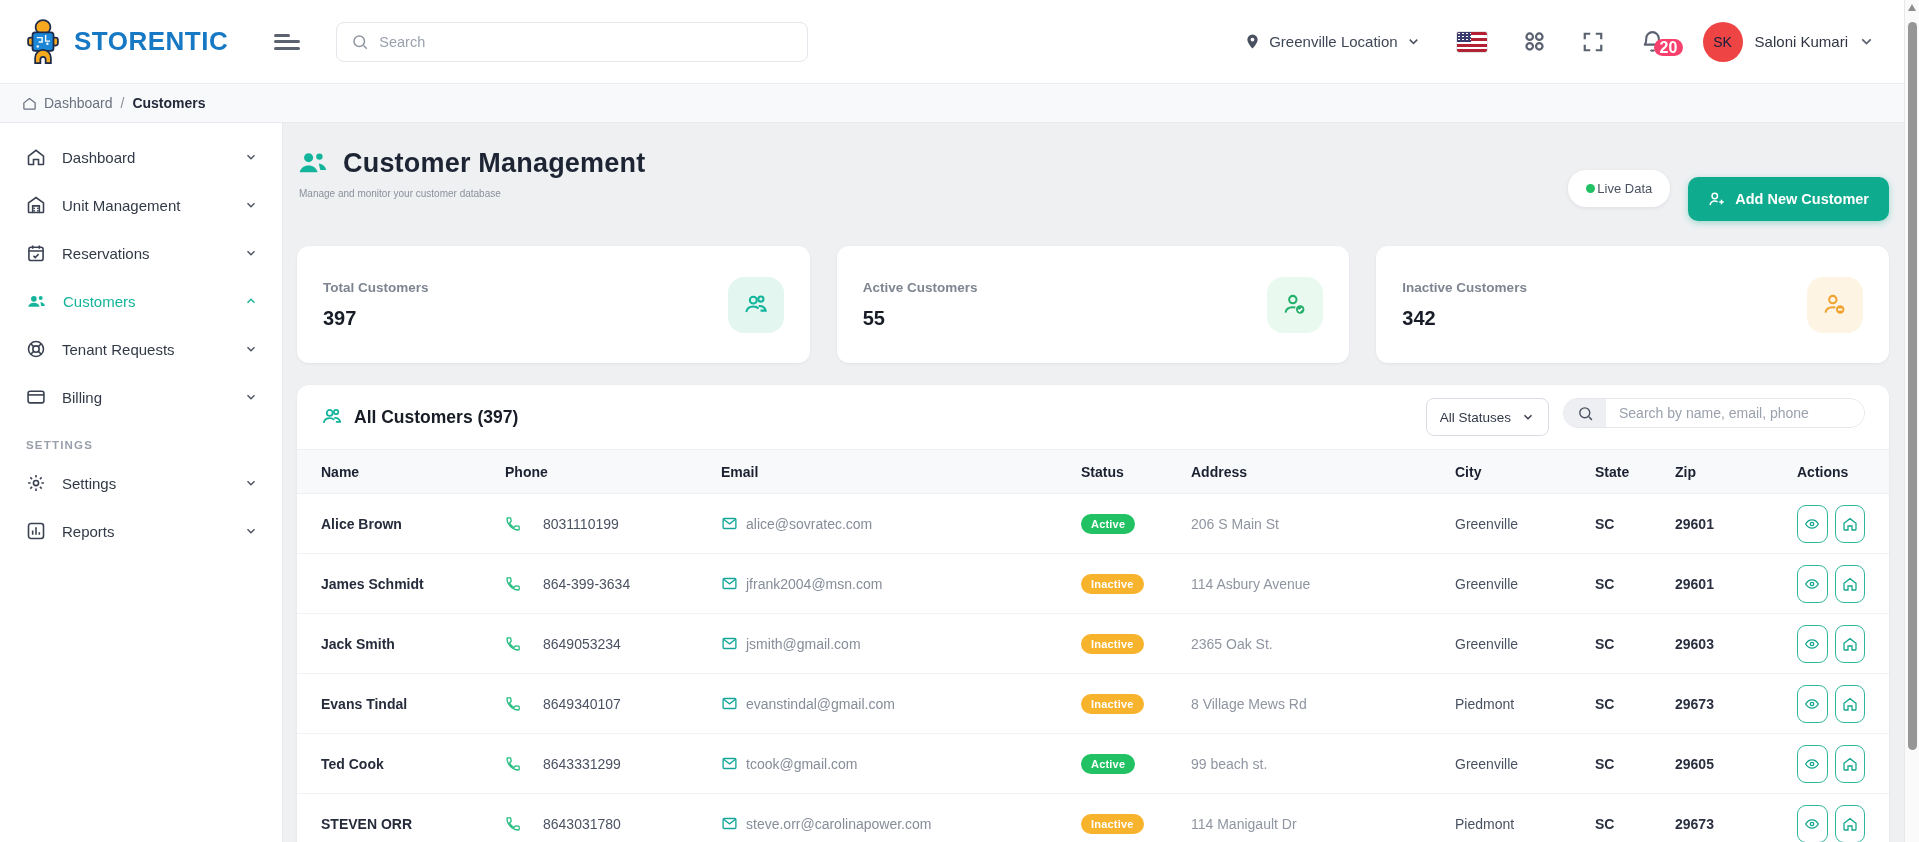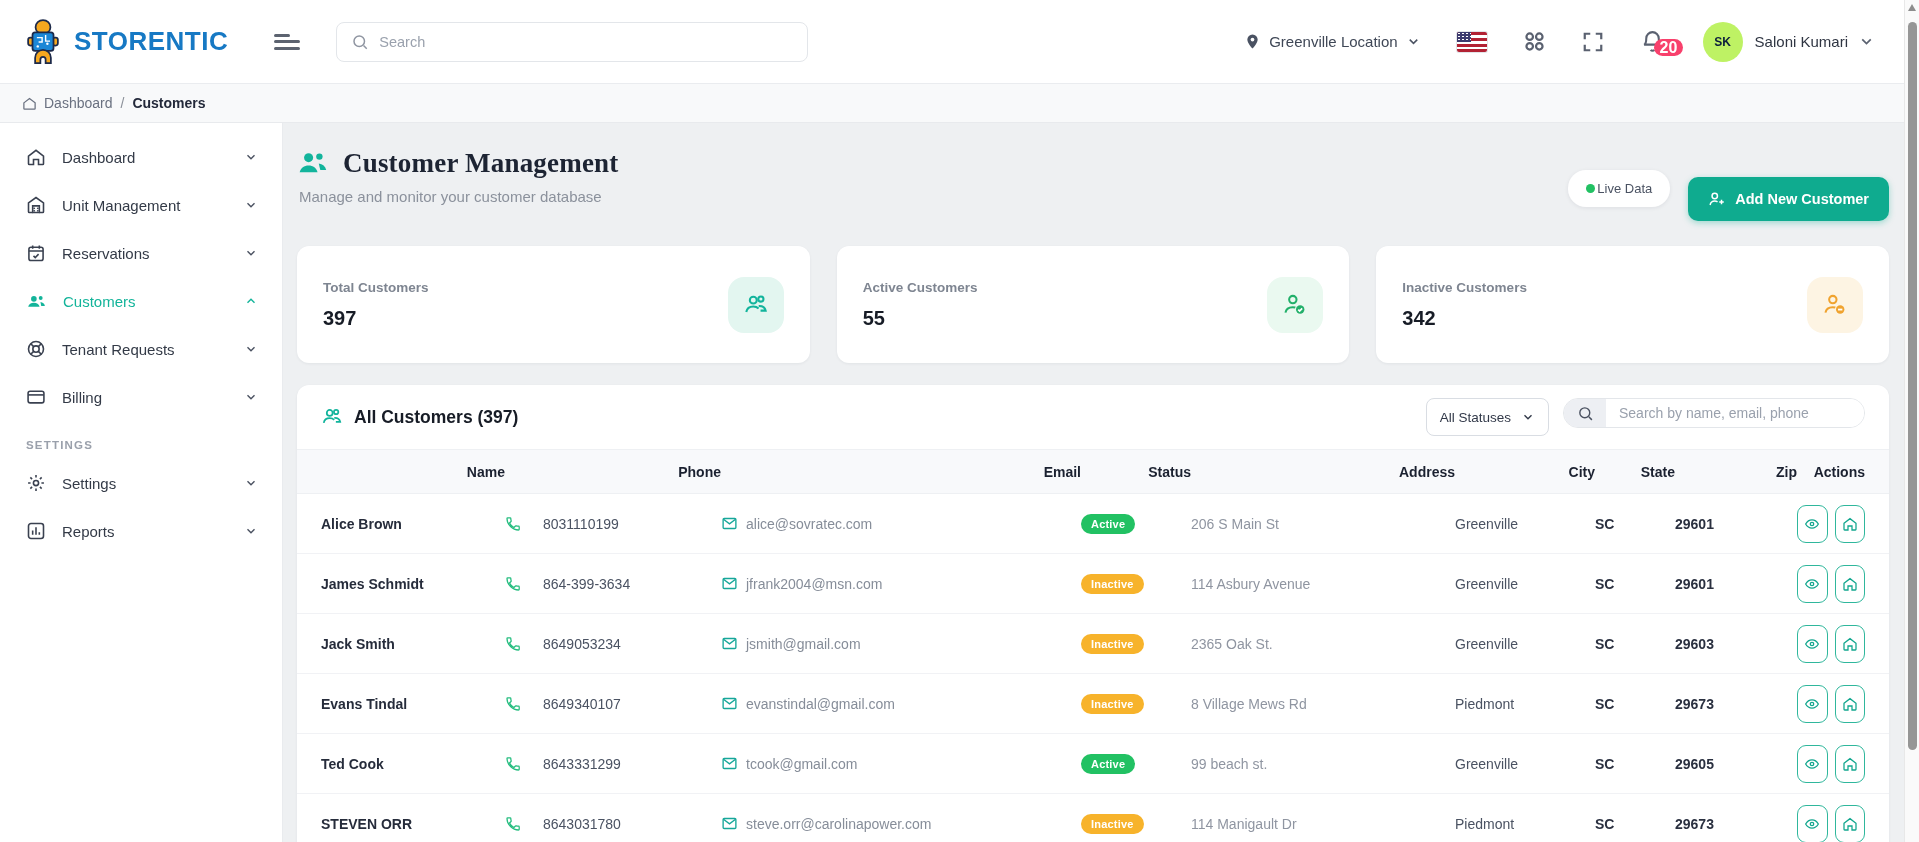--- a/index.html
+++ b/index.html
@@ -18,21 +18,21 @@
   .hamburger span:nth-child(3){ width:26px; }
   .top-search { margin-left:36px; width:472px; height:40px; border:1px solid #e3e6ea; border-radius:8px; display:flex; align-items:center; padding:0 14px; gap:10px; background:#fff; }
   .top-search input { border:none; outline:none; flex:1; font-size:14.5px; font-family:inherit; color:#3c4250; background:transparent; }
   .top-search input::placeholder { color:#9aa1ad; }
   .top-right { margin-left:auto; display:flex; align-items:center; }
   .location { display:flex; align-items:center; gap:8px; cursor:pointer; color:#3f4756; font-size:15px; }
   .flag { margin-left:36px; width:30px; height:20px; border-radius:2px; overflow:hidden; position:relative; background:repeating-linear-gradient(#b22234 0 2.9px, #ffffff 2.9px 5.8px); box-shadow:0 0 0 1px #e2e4e8; cursor:pointer; }
   .flag::before { content:""; position:absolute; left:0; top:0; width:14px; height:10px; background:#3c3b6e; background-image:radial-gradient(#fff .9px, transparent 1.1px); background-size:4px 3px; }
   .icon-btn { margin-left:36px; color:#5a6170; cursor:pointer; display:flex; align-items:center; position:relative; }
   .bell-badge { position:absolute; top:10px; left:14px; min-width:28px; height:17px; background:#f8406c; border-radius:9px; color:#fff; font-size:16px; font-weight:700; display:flex; align-items:center; justify-content:center; padding:0 6px; }
-  .avatar { margin-left:38px; width:40px; height:40px; border-radius:50%; background:#bef264; display:flex; align-items:center; justify-content:center; font-size:12px; font-weight:700; color:#0d1f3c; cursor:pointer; }
+  .avatar { margin-left:38px; width:40px; height:40px; border-radius:50%; background:#ef4444; display:flex; align-items:center; justify-content:center; font-size:14px; font-weight:400; color:#0d1f3c; cursor:pointer; }
   .user-name { margin-left:12px; font-size:15px; color:#2f3542; }
   .user-caret { margin-left:10px; color:#5a6170; display:flex; cursor:pointer; }
 
   
   .crumbbar { height:39px; background:#f8f9fa; border-bottom:1px solid #e8eaed; display:flex; align-items:center; padding:0 22px; gap:8px; flex:0 0 auto; font-size:14px; }
   .crumb-dash { color:#6a7180; display:flex; align-items:center; gap:7px; cursor:pointer; }
   .crumb-sep { color:#8a8f98; }
   .crumb-current { color:#23293a; font-weight:700; }
 
   
@@ -44,22 +44,22 @@
   .side-item .s-caret { color:#4a5160; display:flex; }
   .side-item.active, .side-item.active .s-ic, .side-item.active .s-caret { color:#13b49a; }
   .side-section { padding:18px 26px 8px; font-size:11.5px; font-weight:700; letter-spacing:1.2px; color:#9aa0ab; }
 
   .content { flex:1; min-width:0; padding:24px 30px 0 14px; overflow:hidden; }
 
   
   .page-head { display:flex; align-items:flex-start; }
   .ph-left { display:flex; flex-direction:column; gap:9px; }
   .ph-title-row { display:flex; align-items:center; gap:14px; }
-  .ph-title { font-size:27px; font-weight:800; color:#1d2433; letter-spacing:.2px;font-family:Liberation Serif, serif; }
-  .ph-sub { font-size:15px; color:#8b919c; padding-left:2px; }
+  .ph-title { font-size:27px; font-weight:800; color:#1d2433; letter-spacing:.2px; }
+  .ph-sub { font-size:10px; color:#8b919c; padding-left:2px; }
   .ph-right { margin-left:auto; display:flex; align-items:center; gap:18px; padding-top:8px; }
   .live-pill { background:#fff; border-radius:18px; height:37px; display:flex; align-items:center; gap:2px; padding:0 18px; font-size:13px; color:#4a5262; box-shadow:0 1px 4px rgba(20,30,50,.08); cursor:default; }
   .live-dot { width:9px; height:9px; border-radius:50%; background:#22c163; }
   .add-btn { background:#0fab8f; color:#fff; border:none; border-radius:10px; height:44px; padding:0 20px; font-size:14.5px; font-weight:600; font-family:inherit; display:flex; align-items:center; gap:9px; cursor:pointer; box-shadow:0 2px 6px rgba(15,171,143,.35);margin-top:22px; }
 
   
   .stats { display:flex; gap:27px; margin-top:25px; }
   .stat-card { flex:1; background:#fff; border-radius:12px; height:117px; padding:22px 26px; display:flex; align-items:center; justify-content:space-between; box-shadow:0 1px 3px rgba(25,32,48,.06); }
   .stat-label { font-size:13.5px; font-weight:600; color:#7e8591; margin-bottom:12px; }
   .stat-value { font-size:20px; font-weight:800; color:#171c26; }
@@ -75,21 +75,21 @@
   .tc-title .s-ic { color:#12b49c; display:flex; }
   .tc-controls { margin-left:auto; display:flex; gap:14px; }
   .filter-select { height:38px; border:1px solid #d9dde3; border-radius:8px; background:#fff; display:flex; align-items:center; gap:10px; padding:0 13px; font-size:13.5px; color:#323949; cursor:pointer; }
   .search-group { height:30px; display:flex; border:1px solid #e3e6ea; border-radius:18px; overflow:hidden; }
   .search-group .sg-ic { width:42px; background:#edeff3; display:flex; align-items:center; justify-content:center; color:#4a5160; }
   .search-group input { width:258px; border:none; outline:none; padding:0 13px; font-size:14px; font-family:inherit; color:#3c4250; }
   .search-group input::placeholder { color:#9aa1ad; }
 
   .trow { display:grid; grid-template-columns:184px 216px 360px 110px 264px 140px 80px 122px 1fr; align-items:center; padding:0 24px; }
   .trow.head { height:45px; background:#f8f9fb; border-top:1px solid #eef0f3; border-bottom:1px solid #eef0f3; }
-  .trow.head .th { font-size:14px; font-weight:800; color:#1b2130;text-align:right; }
+  .trow.head .th { font-size:14px; font-weight:800; color:#1b2130; }
   .trow.data { height:60px; border-bottom:1px solid #f1f2f5; }
   .td { font-size:14px; display:flex; align-items:center; gap:8px; min-width:0; }
   .td.name { font-weight:700; color:#262c3b; }
   .td.phone { color:#4a5262;gap:22px; }
   .td.phone svg { color:#25bd7f; flex:0 0 auto; }
   .td.email { color:#868d99; }
   .td.email svg { color:#17a79a; flex:0 0 auto; }
   .td.addr { color:#8f95a1; }
   .td.city { color:#4a5262; }
   .td.state { color:#2a3040; font-weight:600; }

